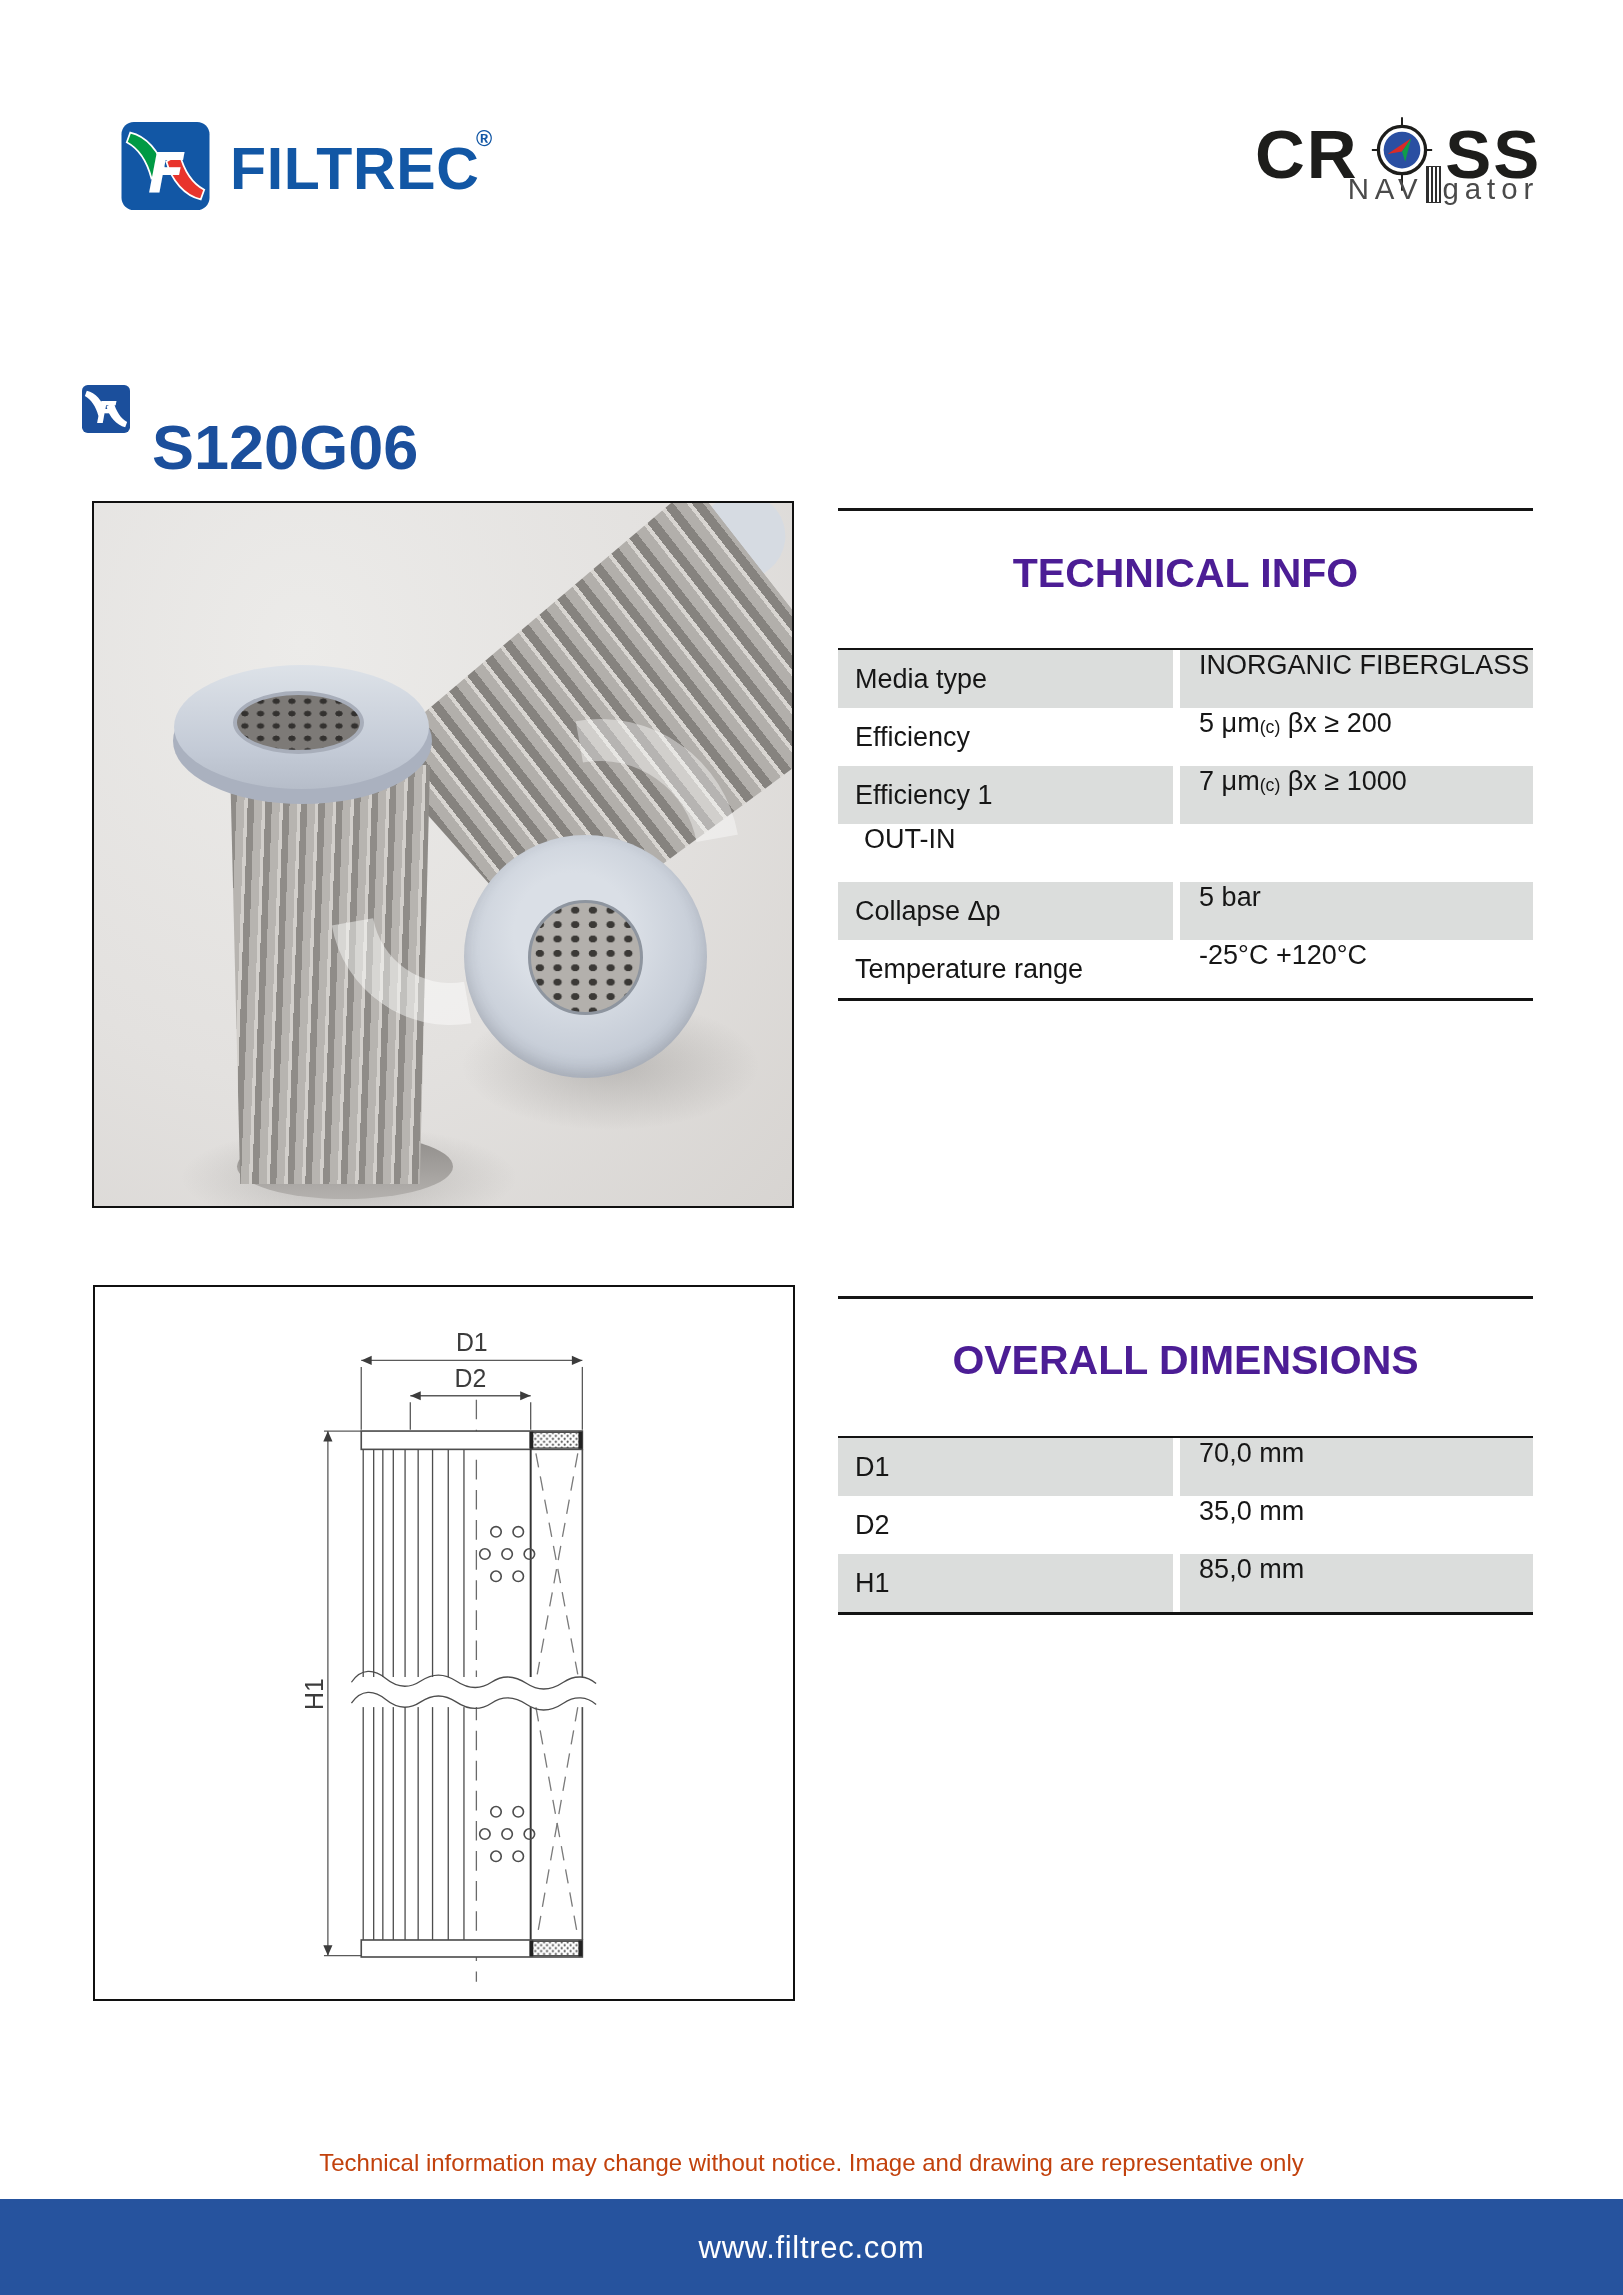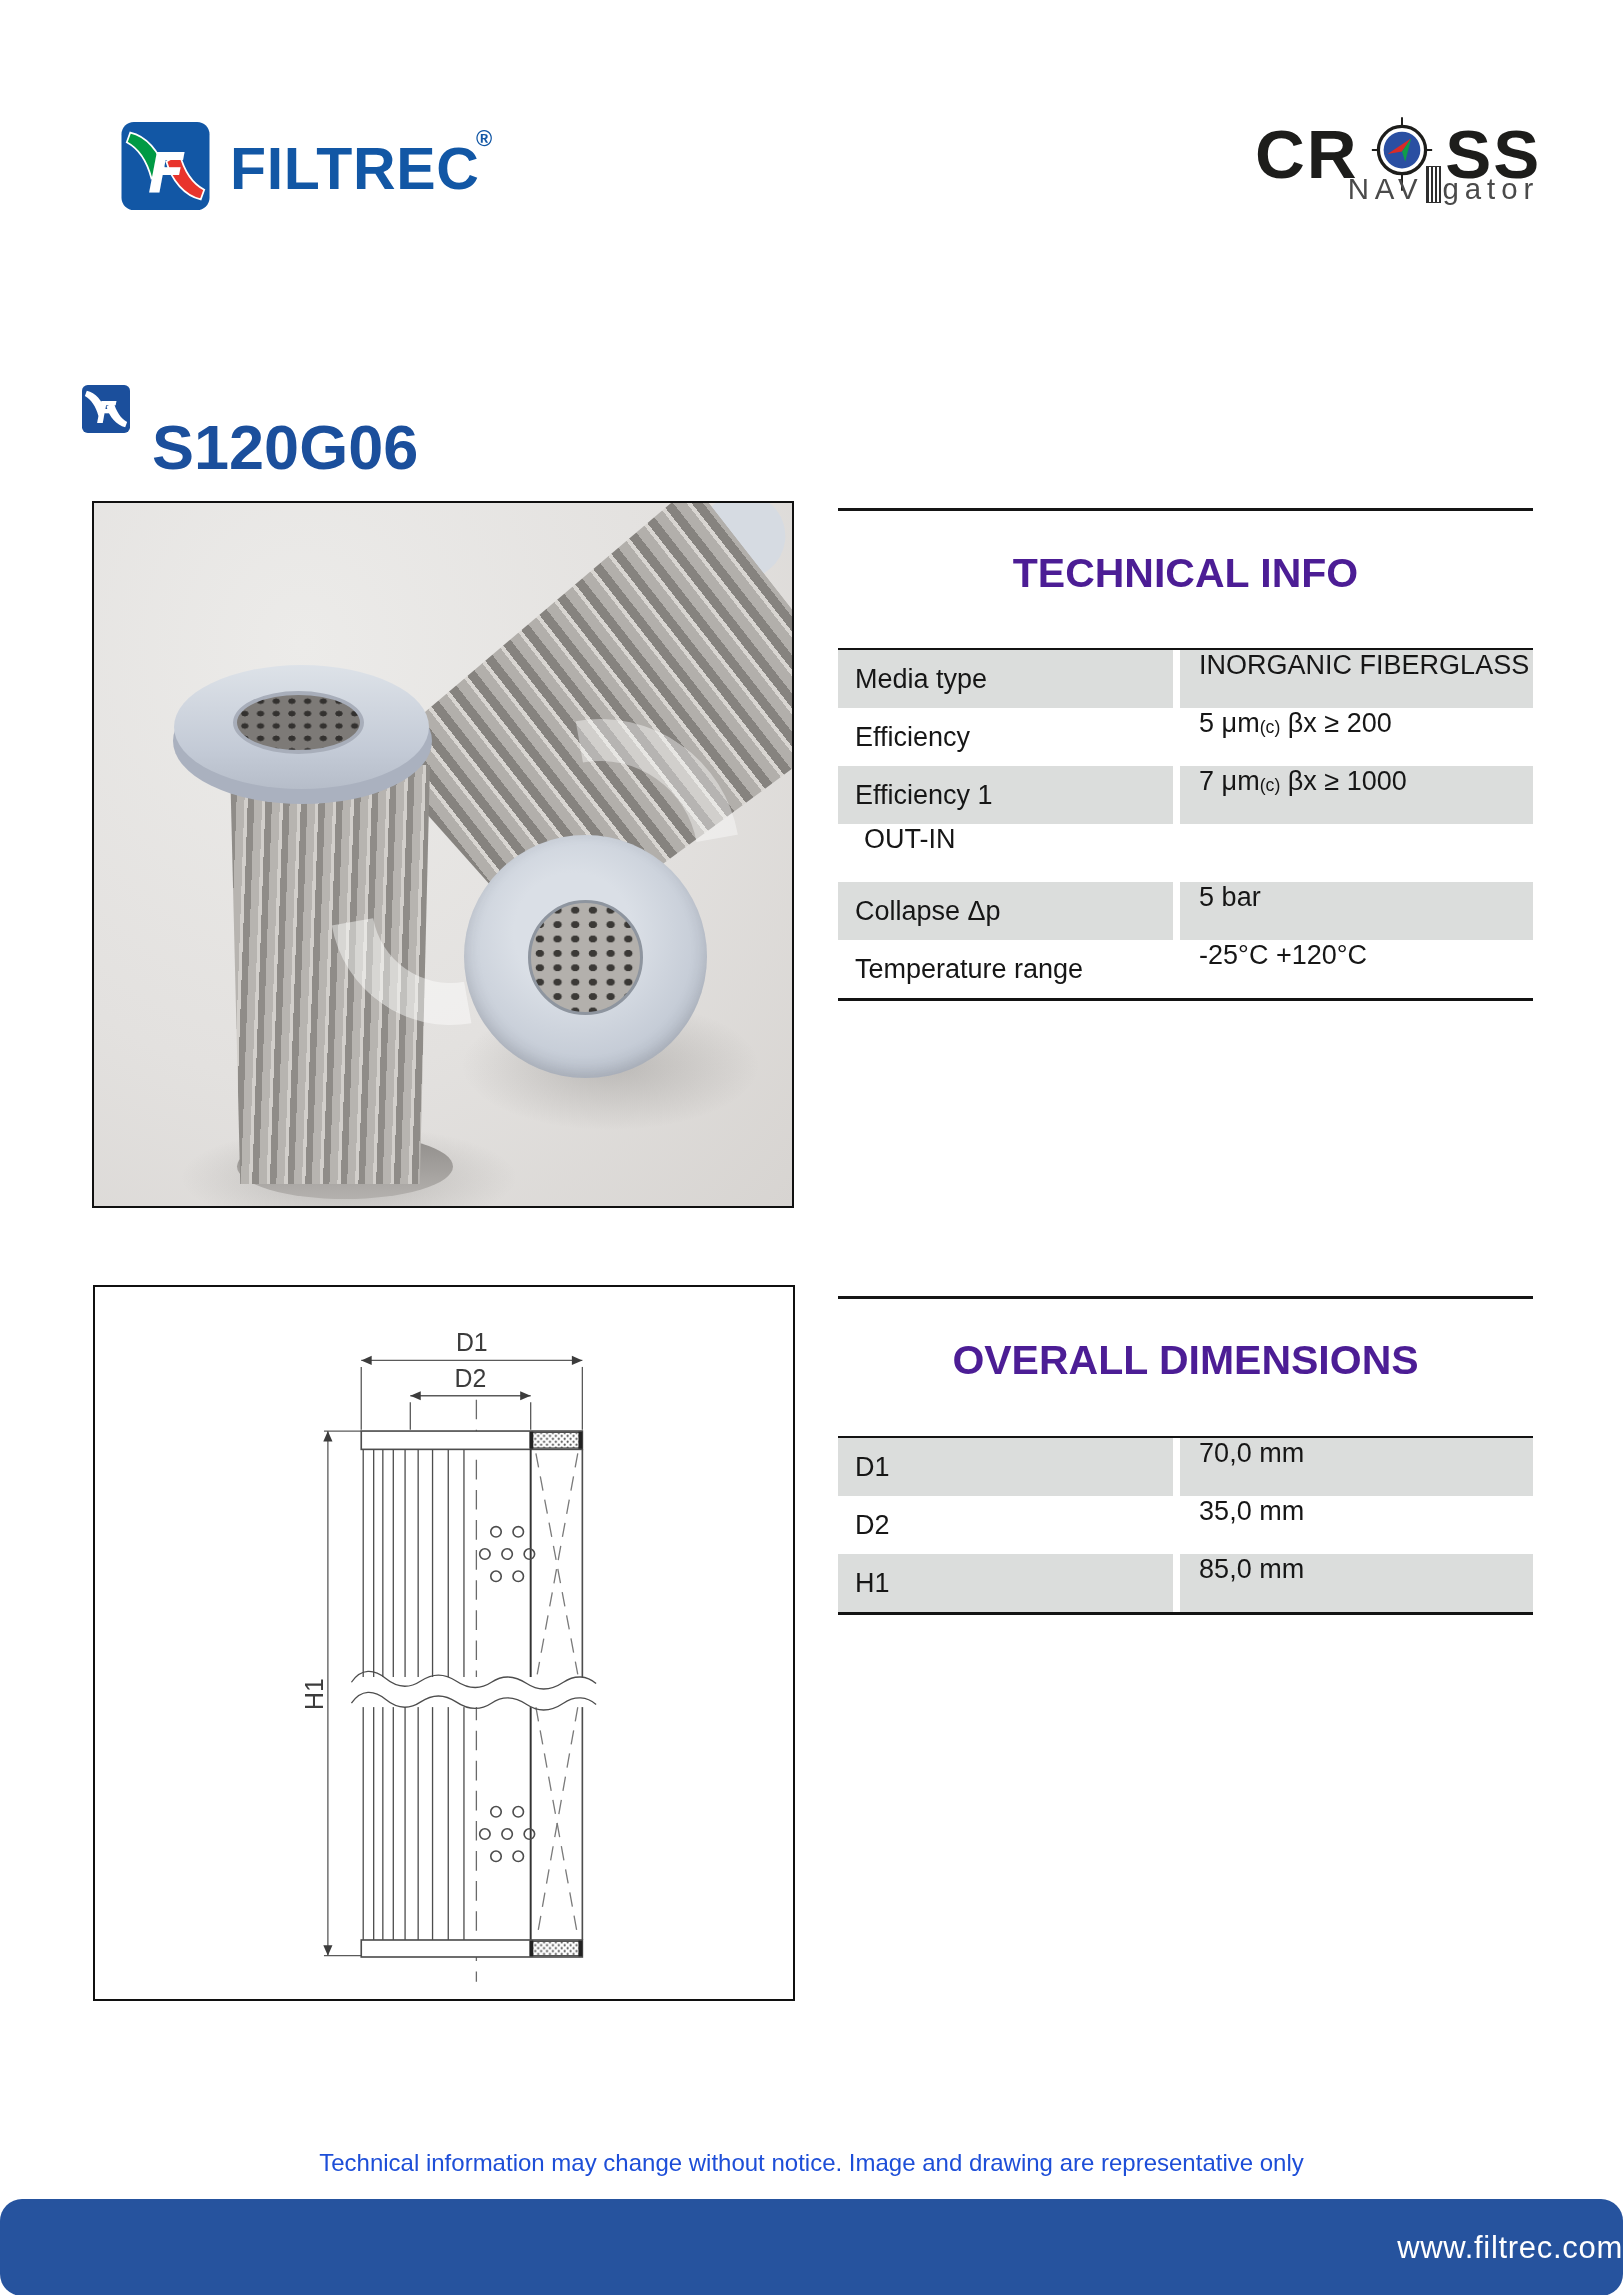--- a/index.html
+++ b/index.html
@@ -78,23 +78,23 @@
   .datatable{position:absolute;left:838px;width:695px;
     border-top:2.6px solid #131313;border-bottom:3.3px solid #131313;}
   .trow{display:flex;height:58px;font-size:27px;color:#161616;}
   .trow .cl{width:335px;display:flex;align-items:center;padding-left:17px;box-sizing:border-box;}
   .trow .cv{flex:1;margin-left:6.5px;display:flex;align-items:flex-start;padding-left:19.6px;box-sizing:border-box;}
   .trow.gray .cl,.trow.gray .cv{background:#dbdddc;}
   .sub{font-size:17.7px;transform:translateY(8.5px);}
 
   
   .disclaimer{position:absolute;left:0;top:2149px;width:1623px;text-align:center;
-    font-size:24px;color:#1d4ed8;}
+    font-size:24px;color:#c2410c;}
   .footer-bar{position:absolute;left:0;top:2199px;width:1623px;height:97px;background:#26539e;
-    display:flex;align-items:center;justify-content:flex-end;border-radius:22px;}
+    display:flex;align-items:center;justify-content:center;}
   .website{font-size:31px;color:#ffffff;letter-spacing:0.7px;}
 </style>
 </head>
 <body>
 
 <div class="page">
 
   <svg class="abs" style="left:119px;top:122px;" width="93" height="88" viewBox="0 0 100 100">
     <rect x="0" y="0" width="100" height="100" rx="14" fill="#1257a5"></rect>
     <path d="M10,12 C28,16 43,33 49,55 L34,64 C29,45 19,30 6,23 Z" fill="#009a44" stroke="#ffffff" stroke-width="2"></path>

